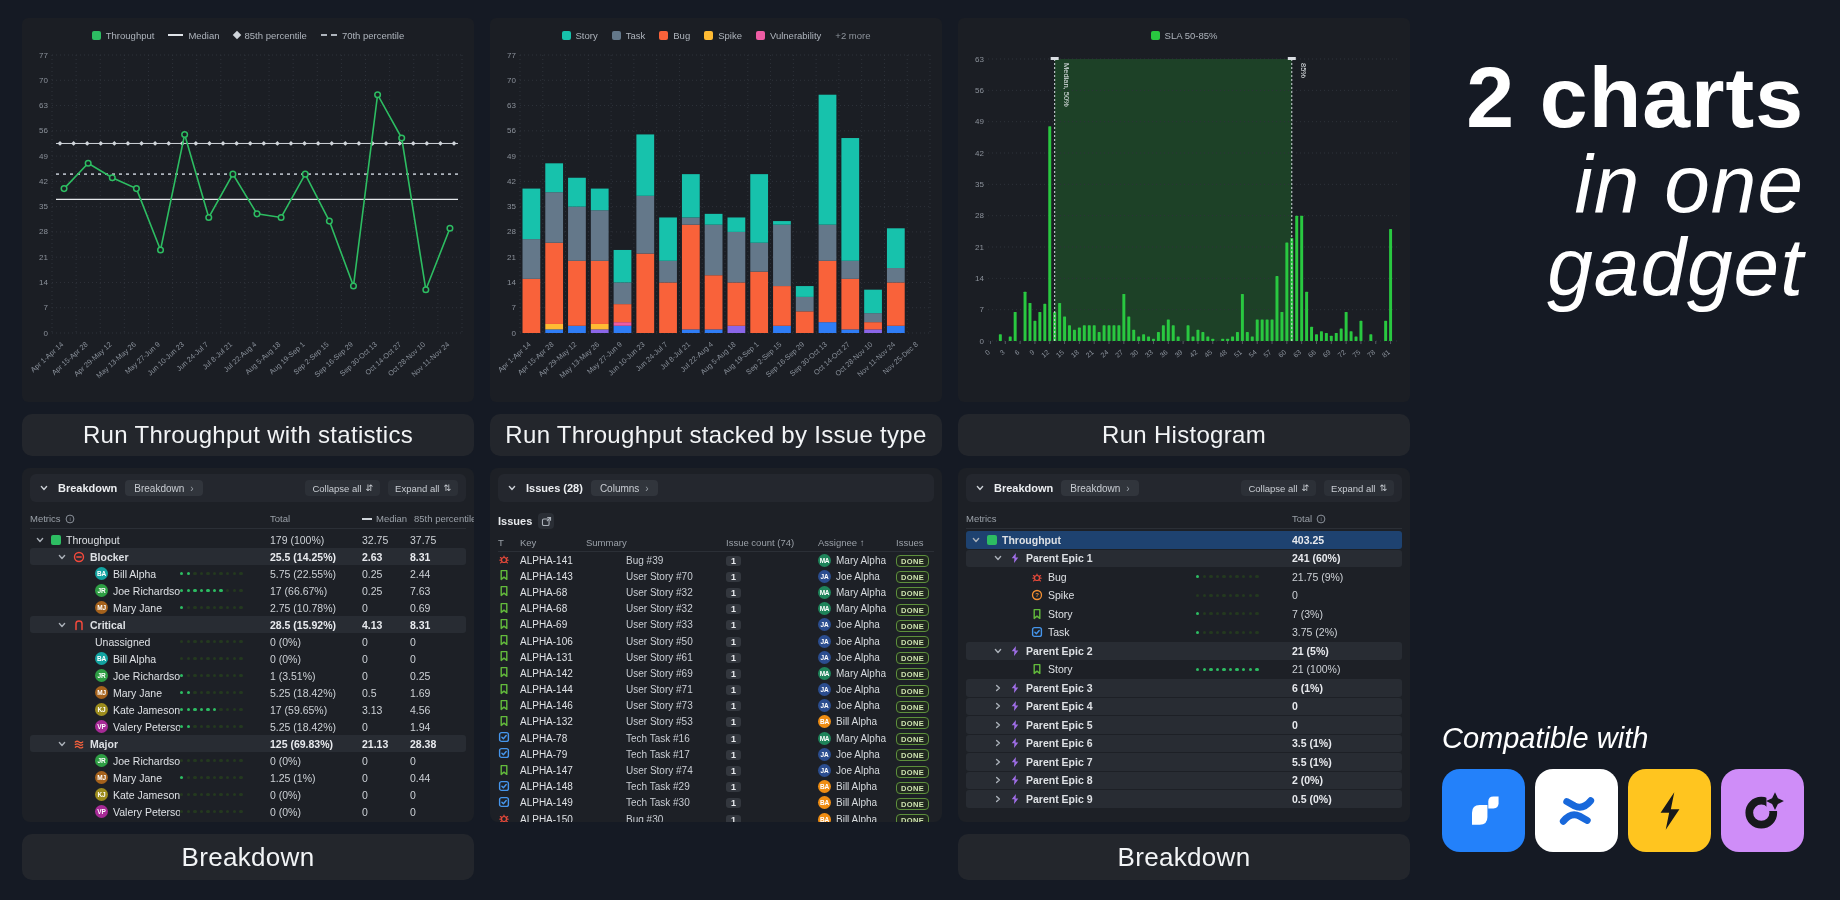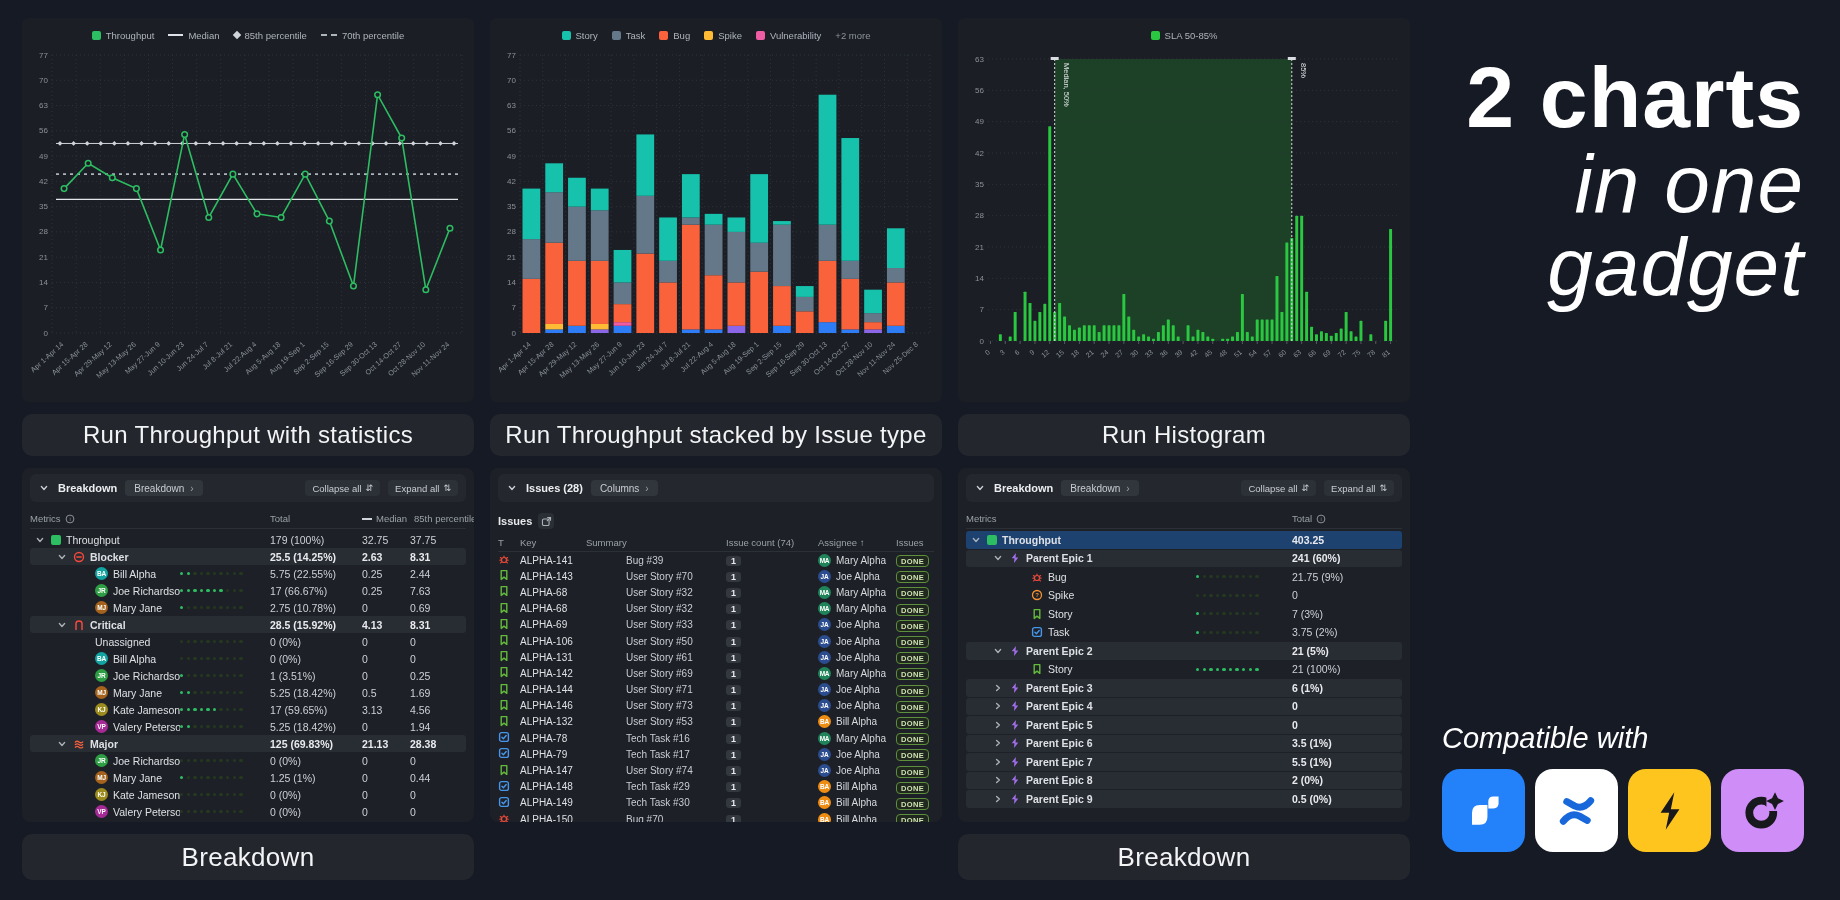--- a/index.html
+++ b/index.html
@@ -1037,21 +1037,21 @@
       <span><span class="done">DONE</span></span>
     </div>
         <div class="i-row">
       <span><svg width="12" height="12" viewBox="0 0 12 12">
               <g stroke="#e5493a" fill="none" stroke-width="1.2" stroke-linecap="round">
                 <circle cx="6" cy="7" r="2.5"></circle>
                 <path d="M6 4.5 V3.2 M3.7 5.6 L2.4 4.6 M8.3 5.6 L9.6 4.6 M3.3 7.2 H1.9 M8.7 7.2 H10.1 M3.8 8.8 L2.6 9.9 M8.2 8.8 L9.4 9.9"></path>
               </g>
             </svg></span>
       <span class="i-key">ALPHA-150</span>
-      <span class="i-sum">Bug #70</span>
+      <span class="i-sum">Bug #30</span>
       <span><span class="count-chip">1</span></span>
       <span class="i-assignee">
             <span class="avatar" style="background:#ef8d13">BA</span>
             <span>Bill Alpha</span>
           </span>
       <span><span class="done">DONE</span></span>
     </div>
       </div>
   </div>
 

